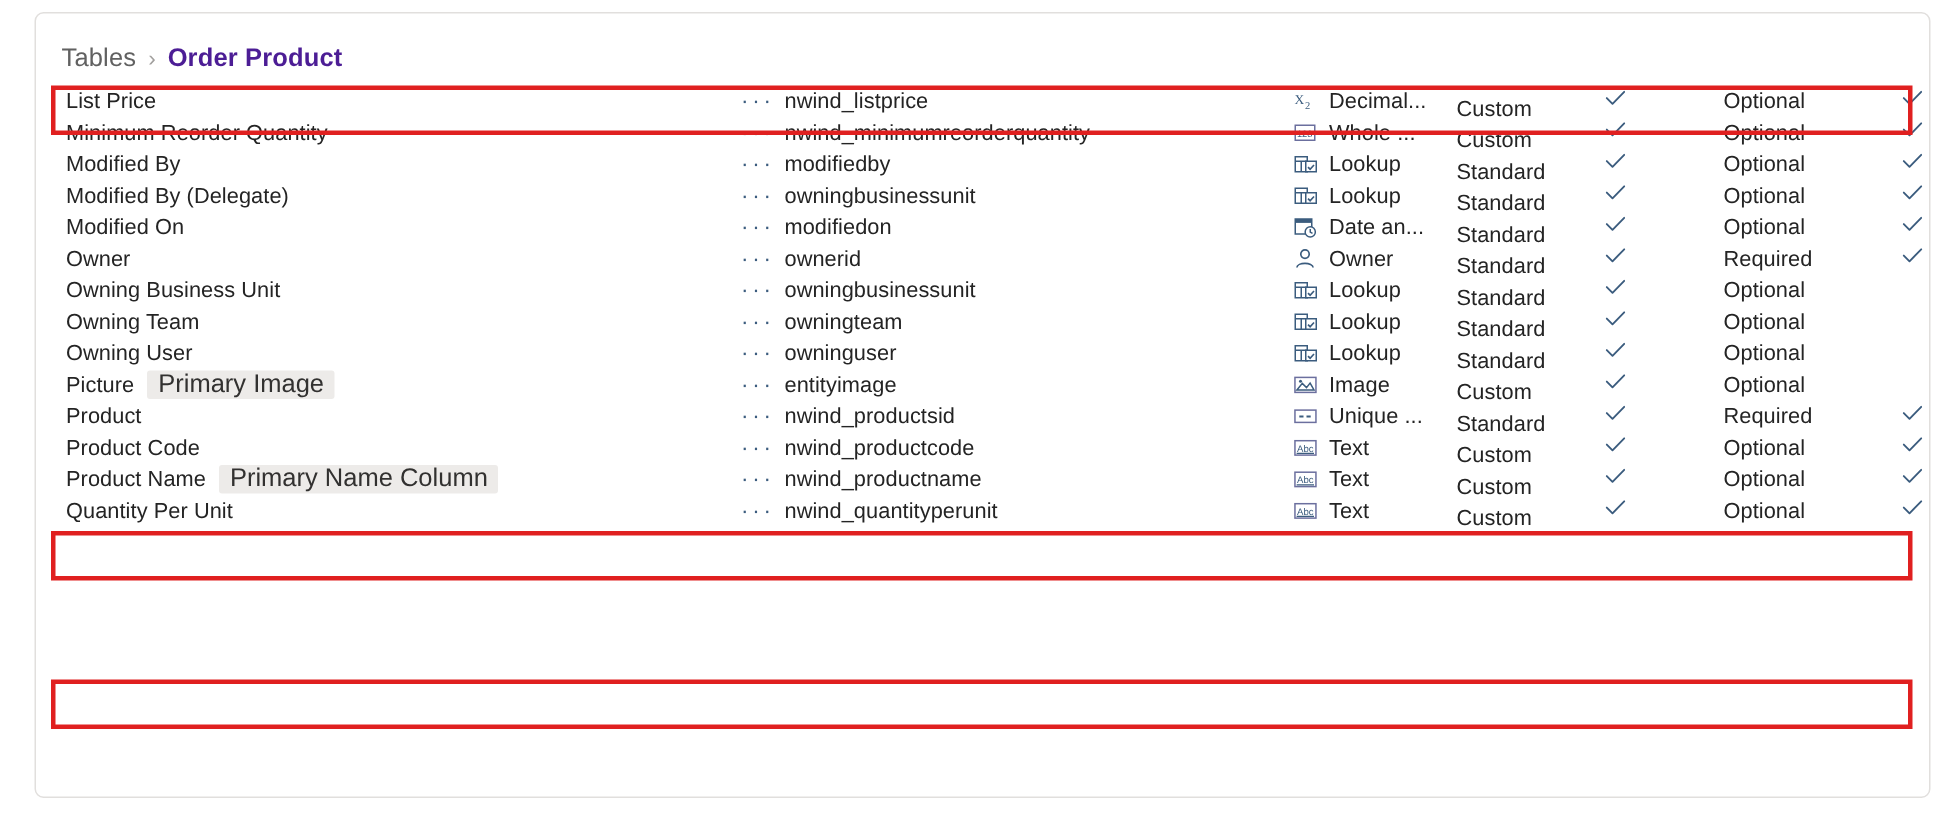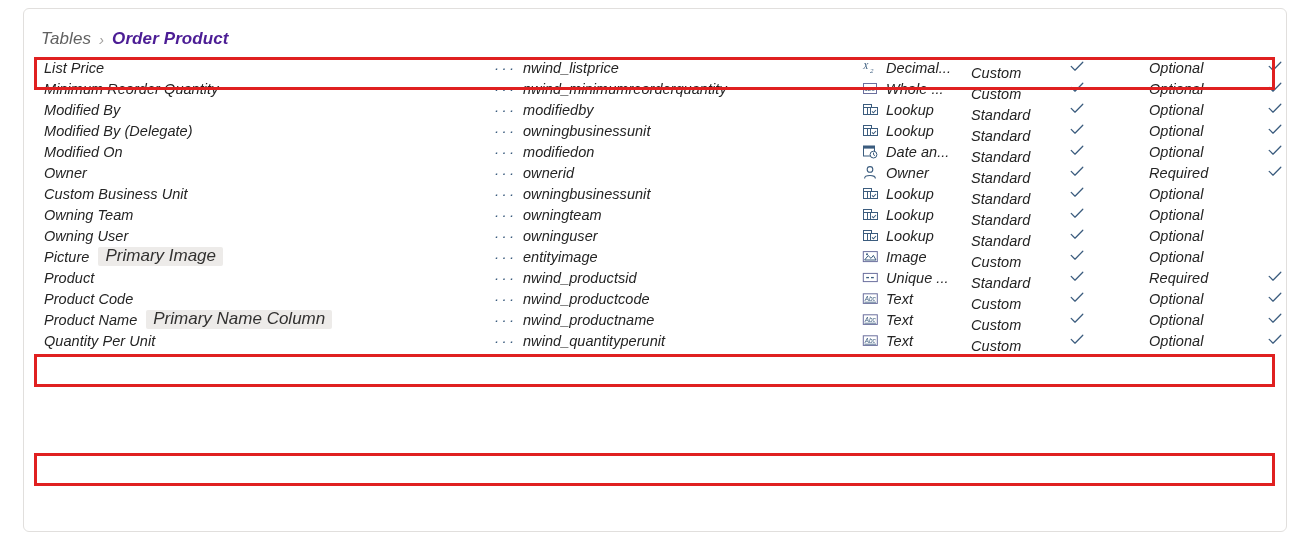--- a/index.html
+++ b/index.html
@@ -27,21 +27,20 @@
     position: absolute;
     left: 23px;
     top: 8px;
     width: 1264px;
     height: 524px;
     border: 1px solid #e1dfdd;
     border-radius: 6px;
     background: #ffffff;
     box-sizing: border-box;
     overflow: hidden;
-    font-style: italic;
   }
 
   
   .breadcrumb {
     position: absolute;
     left: 17px;
     top: 17px;
     height: 26px;
     display: flex;
     align-items: center;
@@ -314,21 +313,21 @@
           <div class="c-cust-ck"><span class="ck"><svg width="16" height="16" viewBox="0 0 16 16">
                 <path d="M2.2 8.4 L6 12.2 L13.8 4.2" fill="none" stroke="#3b5c7e" stroke-width="1.25" stroke-linecap="round" stroke-linejoin="round"></path>
               </svg></span></div>
           <div class="c-req"><span class="txt">Required</span></div>
           <div class="c-req-ck"><span class="ck"><svg width="16" height="16" viewBox="0 0 16 16">
                 <path d="M2.2 8.4 L6 12.2 L13.8 4.2" fill="none" stroke="#3b5c7e" stroke-width="1.25" stroke-linecap="round" stroke-linejoin="round"></path>
               </svg></span></div>
         </div>
         <div class="row">
           <div class="c-name">
-            <span class="txt">Custom Business Unit</span>
+            <span class="txt">Owning Business Unit</span>
           </div>
           <div class="c-dots"><span class="dots">···</span></div>
           <div class="c-logical"><span class="txt">owningbusinessunit</span></div>
           <div class="c-type">
             <span class="tyicon">
               <svg width="17" height="15" viewBox="0 0 17 15">
                 <rect x="1.5" y="2.5" width="8" height="10" fill="none" stroke="#3b5c7e" stroke-width="1"></rect>
                 <line x1="1.5" y1="5.5" x2="9.5" y2="5.5" stroke="#3b5c7e" stroke-width="1"></line>
                 <line x1="5.5" y1="5.5" x2="5.5" y2="12.5" stroke="#3b5c7e" stroke-width="1"></line>
                 <rect x="8.5" y="5.5" width="7" height="7" fill="#ffffff" stroke="#3b5c7e" stroke-width="1"></rect>

